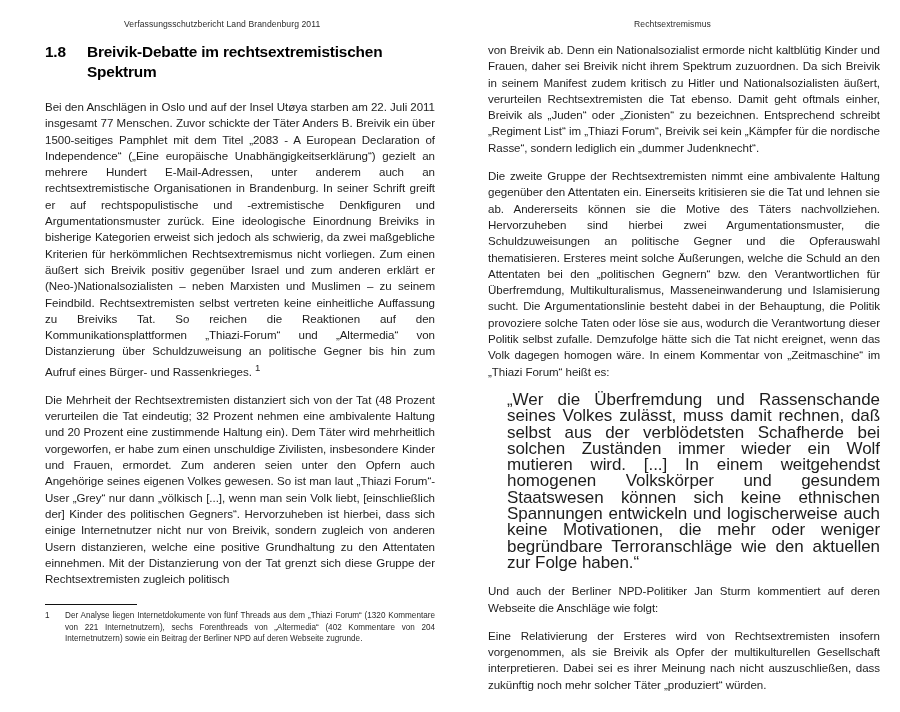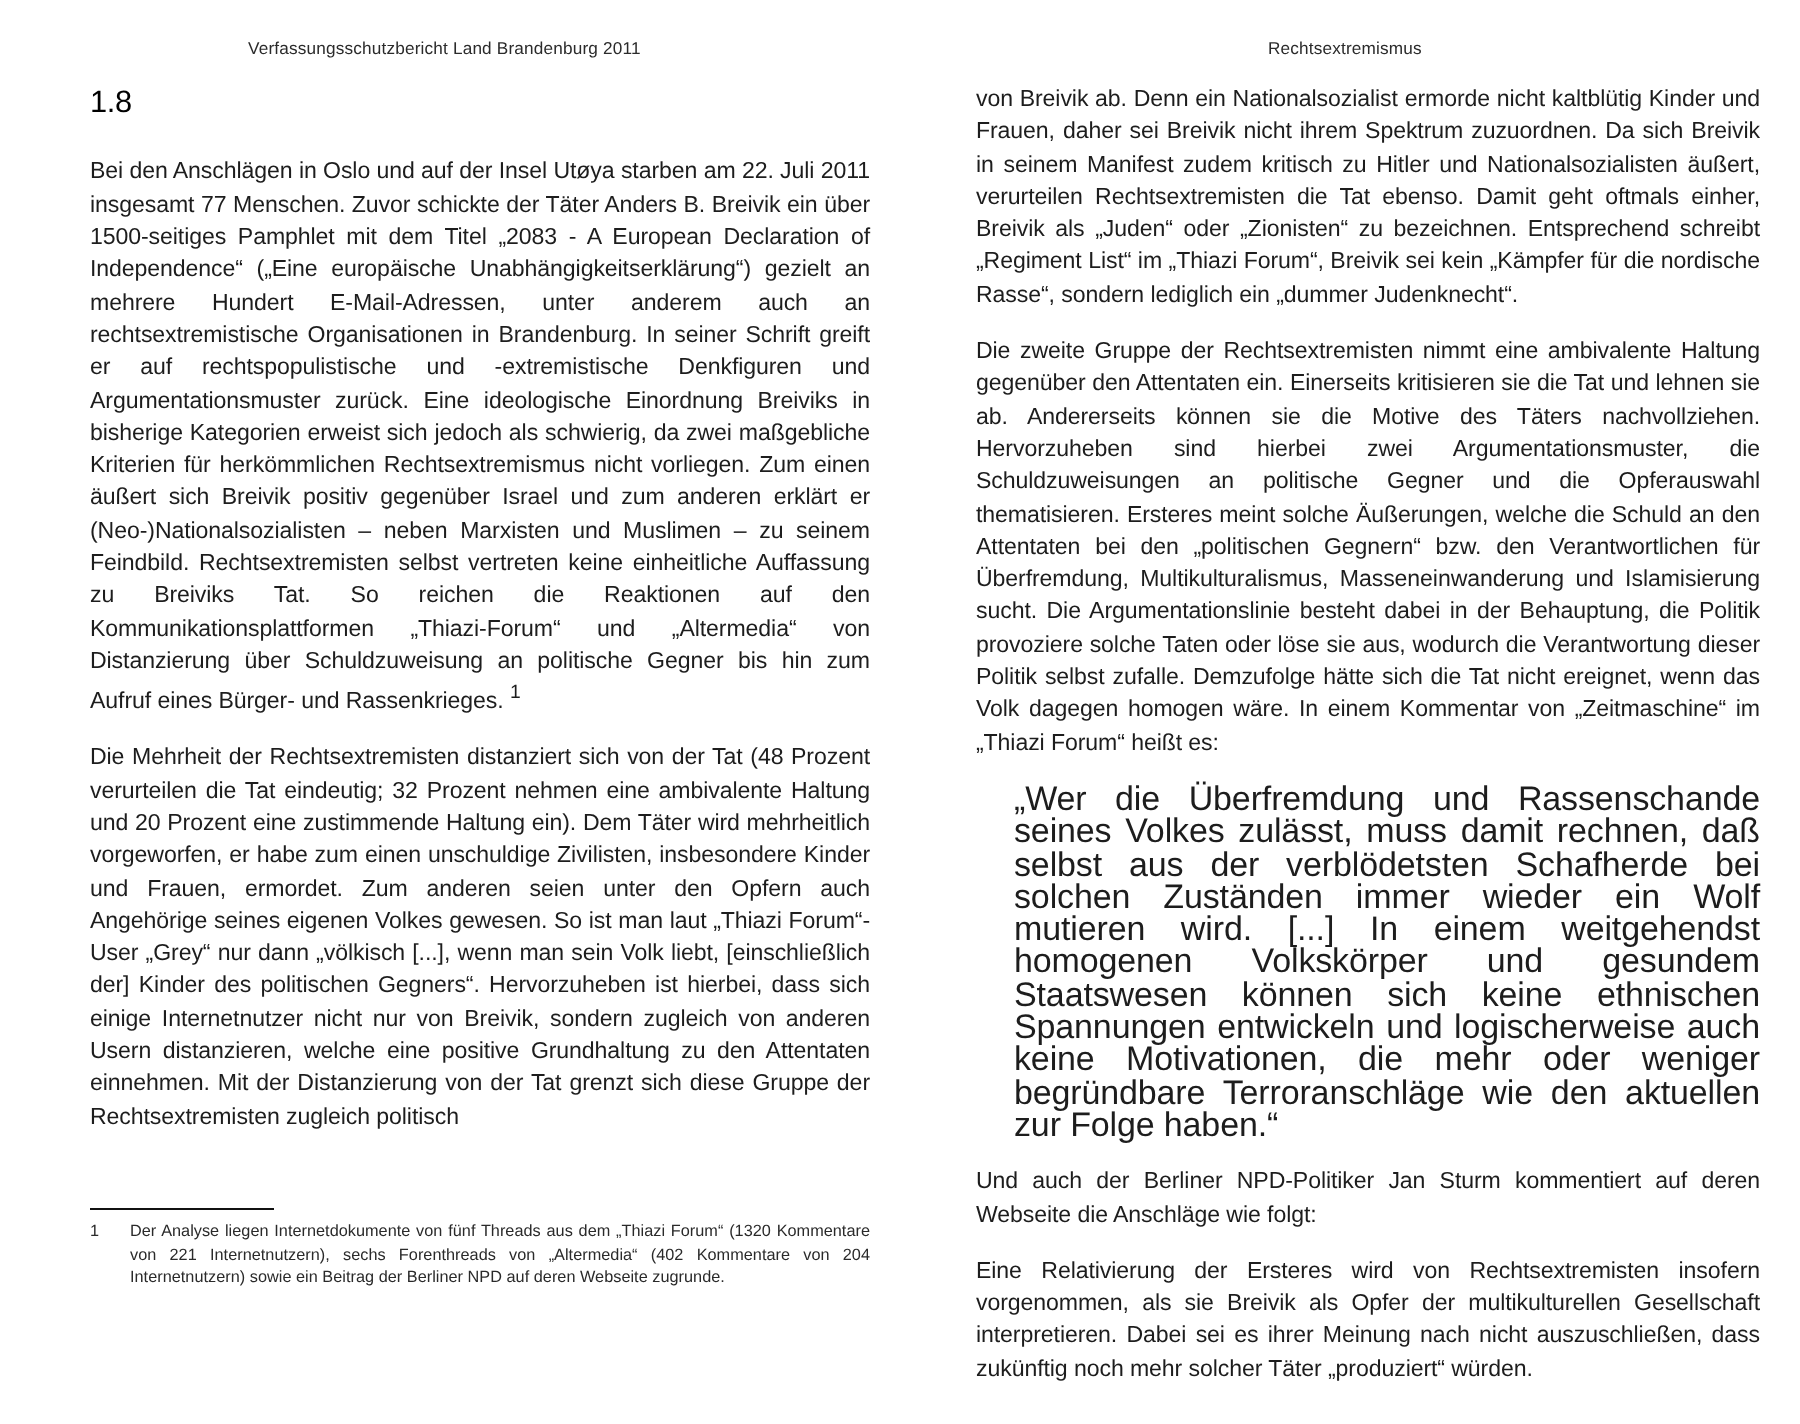--- a/index.html
+++ b/index.html
@@ -47,21 +47,21 @@
   .page.right { left: 488px; width: 392px; }
 
   .page-body {
     position: relative;
   }
 
   
   .section-heading {
     display: flex;
     align-items: flex-start;
-    font-weight: normal;
+    font-weight: bold;
     font-size: 15.4px;
     line-height: 1.33;
     letter-spacing: -0.012em;
     color: #000000;
     margin: 0 0 16px 0;
   }
   .section-number {
     flex: 0 0 auto;
     width: 42px;
   }
@@ -140,20 +140,21 @@
 
   <div class="running-head left">Verfassungsschutzbericht Land Brandenburg 2011</div>
 
   <div class="running-head right">Rechtsextremismus</div>
 
   <div class="page left">
     <div class="page-body">
 
       <h2 class="section-heading">
         <span class="section-number">1.8</span>
+        <span class="section-title">Breivik-Debatte im rechtsextremistischen Spektrum</span>
       </h2>
 
       <p class="body"><span>Bei den Anschlägen in Oslo und auf der Insel Utøya starben am 22. Juli 2011 insgesamt 77 Menschen. Zuvor schickte der Täter Anders B. Breivik ein über 1500-seitiges Pamphlet  mit dem Titel „2083 - A European Declaration of Independence“ („Eine europäische Unabhängigkeitserklärung“) gezielt an mehrere Hundert E-Mail-Adressen, unter anderem auch an rechtsextremistische Organisationen in Brandenburg. In seiner Schrift greift er auf rechtspopulistische und -extremistische Denkfiguren und Argumentationsmuster zurück. Eine ideologische Einordnung Breiviks in bisherige Kategorien erweist sich jedoch als schwierig, da zwei maßgebliche Kriterien für herkömmlichen Rechtsextremismus nicht vorliegen. Zum einen äußert sich Breivik positiv gegenüber Israel und zum anderen erklärt er (Neo-)Nationalsozialisten – neben Marxisten und Muslimen – zu seinem Feindbild. Rechtsextremisten selbst vertreten keine einheitliche Auffassung zu Breiviks Tat. So reichen die Reaktionen auf den Kommunikationsplattformen „Thiazi-Forum“ und „Altermedia“ von Distanzierung über Schuldzuweisung an politische Gegner bis hin zum Aufruf eines Bürger- und Rassenkrieges. </span><sup>1</sup></p>
 
 
       <p class="body">Die Mehrheit der Rechtsextremisten distanziert sich von der Tat (48 Prozent verurteilen die Tat eindeutig; 32 Prozent nehmen eine ambivalente Haltung und 20 Prozent eine zustimmende Haltung ein). Dem Täter wird mehrheitlich vorgeworfen, er habe zum einen unschuldige Zivilisten, insbesondere Kinder und Frauen, ermordet. Zum anderen seien unter den Opfern auch Angehörige seines eigenen Volkes gewesen. So ist man laut „Thiazi Forum“-User „Grey“ nur dann „völkisch [...], wenn man sein Volk liebt, [einschließlich der] Kinder des politischen Gegners“. Hervorzuheben ist hierbei, dass sich einige Internetnutzer nicht nur von Breivik, sondern zugleich von anderen Usern distanzieren, welche eine positive Grundhaltung zu den Attentaten einnehmen. Mit der Distanzierung von der Tat grenzt sich diese Gruppe der Rechtsextremisten zugleich politisch</p>
 
     </div>
 
     <div class="footnote-area">

